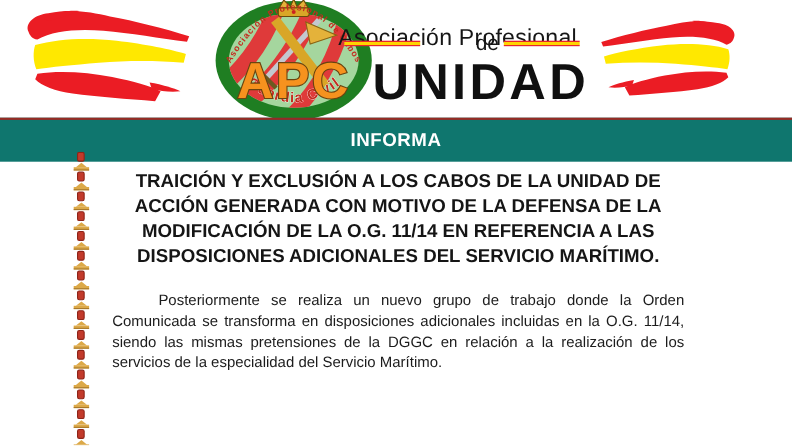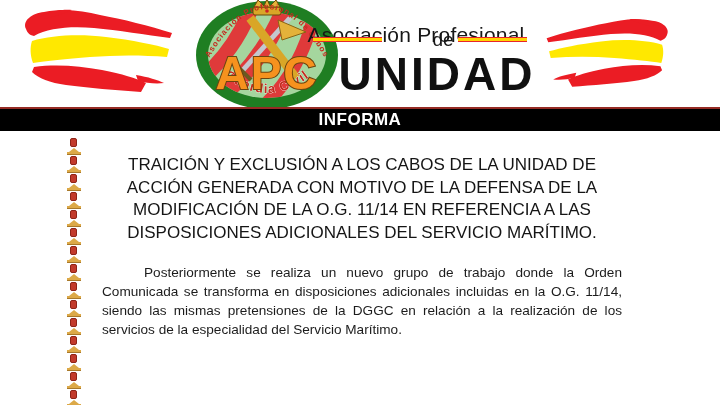--- a/index.html
+++ b/index.html
@@ -24,22 +24,22 @@
     flex:1;height:5px;
     background:linear-gradient(#e8262a 0 30%, #ffd400 30% 72%, #e8262a 72% 100%);
   }
   .org-de{font-size:19px;color:#161616;line-height:1;margin-left:46px;}
   .org2{
     position:absolute;left:334px;top:47px;width:206px;text-align:center;
     font-size:46px;font-weight:600;color:#101010;letter-spacing:3px;white-space:nowrap;
   }
   
   .banner{
-    position:absolute;left:0;top:107px;width:720px;height:24px;
-    background:#000000;border-top:2px solid #962b24;box-sizing:border-box;
+    position:absolute;left:0;top:107px;width:720px;height:40px;
+    background:#0f766e;border-top:2px solid #962b24;box-sizing:border-box;
     display:flex;align-items:center;justify-content:center;
   }
   .banner-label{
     color:#ffffff;font-size:17px;font-weight:bold;letter-spacing:.5px;
   }
   
   .border-strip{
     position:absolute;left:66px;top:138px;width:16px;height:267px;overflow:hidden;
   }
   .bunit{width:16px;height:18px;position:relative;}
@@ -52,21 +52,21 @@
     border-left:5px solid transparent;border-right:5px solid transparent;
     border-bottom:4px solid #dca948;
   }
   .bunit .crown-bar{
     position:absolute;left:1px;top:14px;width:14px;height:2px;
     background:#dca948;border-bottom:1px solid #a9792a;
   }
   
   .article{position:absolute;left:102px;top:150px;width:520px;color:#1a1a1a;}
   .article-title{
-    text-align:center;font-weight:normal;font-size:17px;line-height:22.5px;
+    text-align:center;font-weight:bold;font-size:17px;line-height:22.5px;
     white-space:pre-line;margin:4px 0 0 0;color:#151515;
   }
   .article p{
     margin:0;text-align:justify;font-size:13.6px;line-height:19px;
     text-indent:42px;color:#1c1c1c;
   }
   .article .p1{margin-top:21px;}
   .article .p2{margin-top:19px;}
 </style>
 </head>

